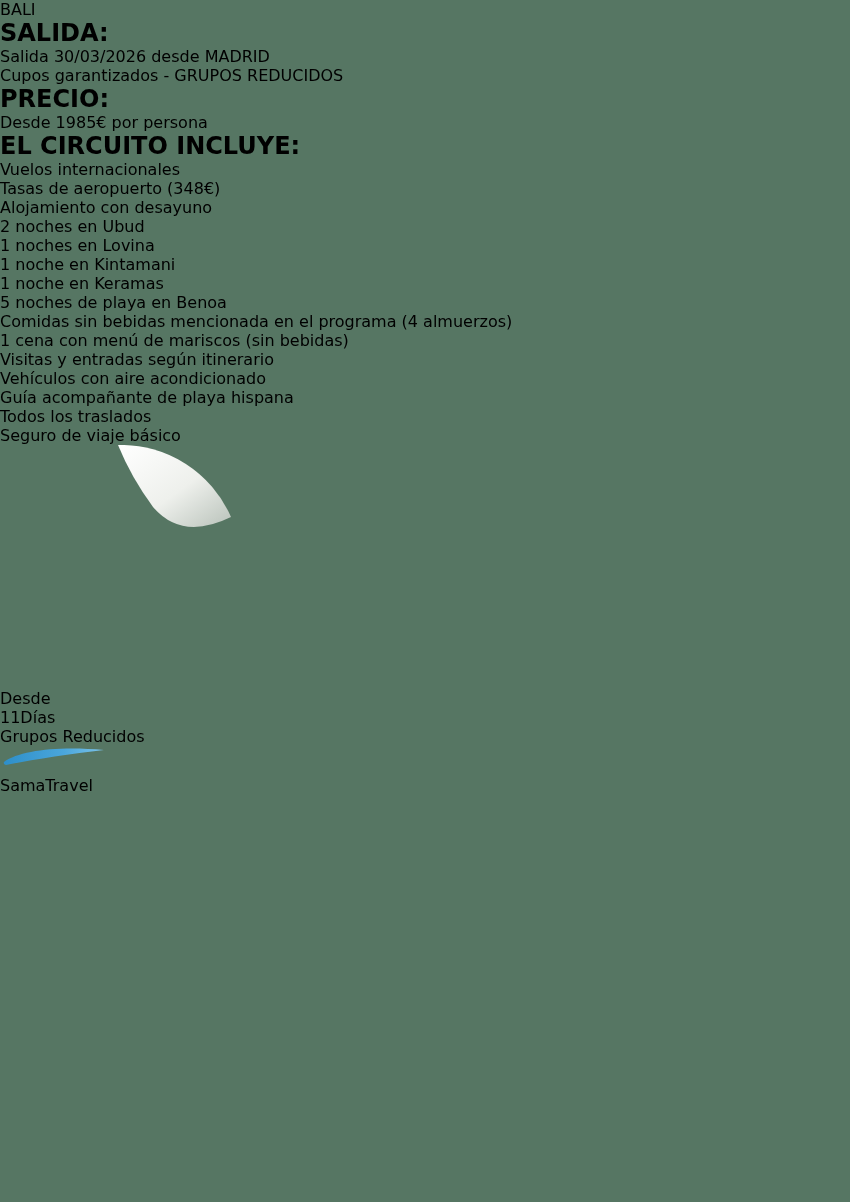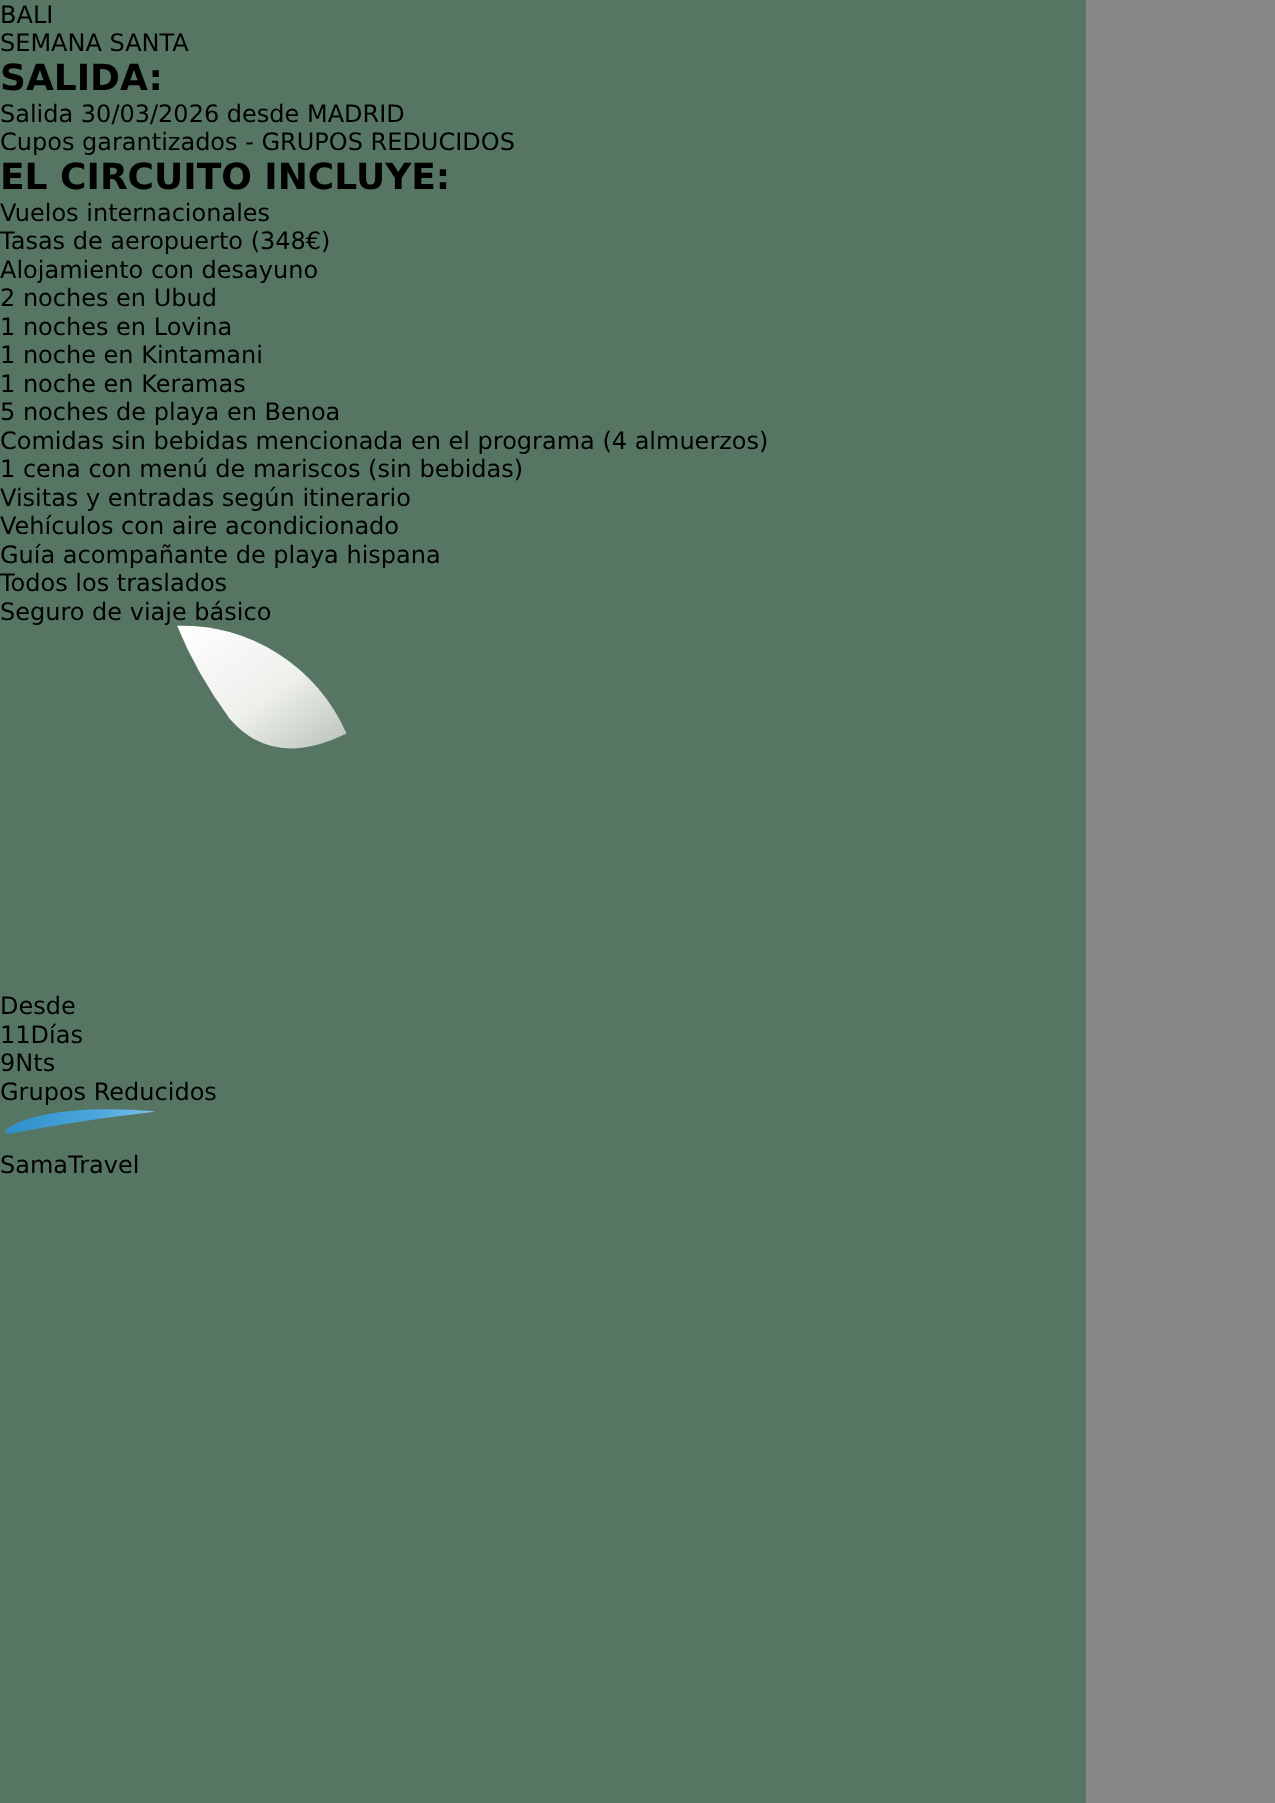--- a/index.html
+++ b/index.html
@@ -1,18 +1,18 @@
 <!DOCTYPE html>
 <html><head>
 <meta charset="utf-8">
 <style>
   * { margin:0; padding:0; box-sizing:border-box; }
   html,body { background:#888; }
   .poster {
-    position:relative; width:724px; height:1202px; overflow:hidden;
+    position:relative; width:850px; height:1202px; overflow:hidden;
     font-family:"DejaVu Sans", "Liberation Sans", sans-serif;
     background:#567663;
   }
 
   
   .photo { position:absolute; left:500px; top:0; width:350px; height:1202px; overflow:hidden; }
   .photo > div { position:absolute; }
   .sky { inset:0;
     background:linear-gradient(180deg,#a6b3bb 0%,#abb6ba 10%,#bdbcb0 20%,#ddc9a6 29%,#f0d09f 36%,#f4c98f 43%,#f1c astrology 0; }
   .sky { inset:0;
@@ -144,32 +144,35 @@
     <div class="smoke"></div>
     <div class="pink-hills"></div>
     <div class="fog1"></div>
     <div class="batok"></div>
     <div class="fog2"></div>
     <div class="trees"></div>
   </div>
 
   <div class="left-panel">
     <div class="title">BALI</div>
-    <div class="banner">
-      <span>SEMANA SANTA</span>
-    </div>
 
     <div class="section sec-salida">
       <h2>SALIDA:</h2>
       <ul>
           <li><span class="bullet"></span><span>Salida 30/03/2026 desde MADRID</span></li>
           <li><span class="bullet"></span><span>Cupos garantizados - GRUPOS REDUCIDOS</span></li>
         </ul>
     </div>
 
+    <div class="section sec-precio">
+      <h2>PRECIO:</h2>
+      <ul>
+          <li><span class="bullet"></span><span>Desde 1985€ por persona</span></li>
+        </ul>
+    </div>
 
     <div class="section sec-incluye">
       <h2>EL CIRCUITO INCLUYE:</h2>
       <ul>
           <li><span class="bullet"></span><span>Vuelos internacionales</span></li>
           <li><span class="bullet"></span><span>Tasas de aeropuerto (348€)</span></li>
           <li><span class="bullet"></span><span>Alojamiento con desayuno</span></li>
           <li><span class="bullet"></span><span>2 noches en Ubud</span></li>
           <li><span class="bullet"></span><span>1 noches en Lovina</span></li>
           <li><span class="bullet"></span><span>1 noche en Kintamani</span></li>
@@ -208,27 +211,20 @@
     <div class="stat">
       <div class="stat-icon">
         <div class="sun-rays"></div>
         <div class="sun-mid"></div>
         <div class="sun-core"></div>
       </div>
       <div class="stat-label">11Días</div>
     </div>
     <div class="stat">
       <div class="stat-icon">
-        <div class="moon-full"></div>
-        <div class="moon-cut"></div>
-      </div>
-      <div class="stat-label">9Nts</div>
-    </div>
-    <div class="stat">
-      <div class="stat-icon">
         <div class="g-head g-h2"></div>
         <div class="g-head g-h3"></div>
         <div class="g-head g-h1"></div>
         <div class="g-body g-b2"></div>
         <div class="g-body g-b3"></div>
         <div class="g-body g-b1"></div>
       </div>
       <div class="stat-label small">Grupos Reducidos</div>
     </div>
   </div>

